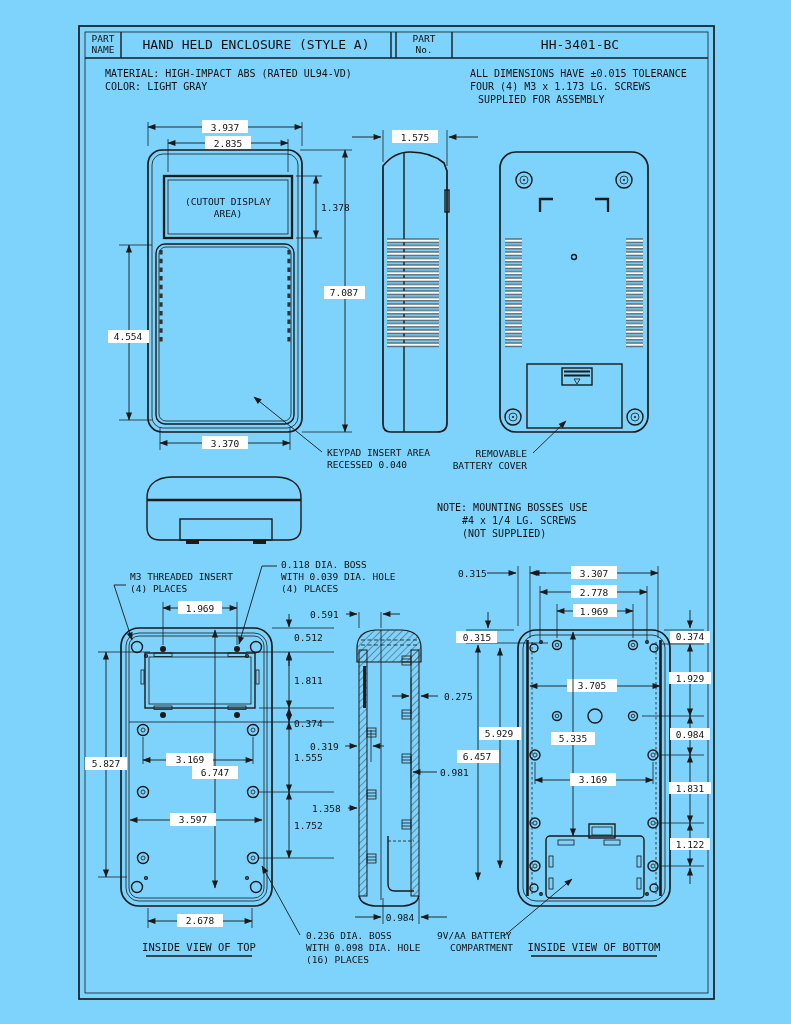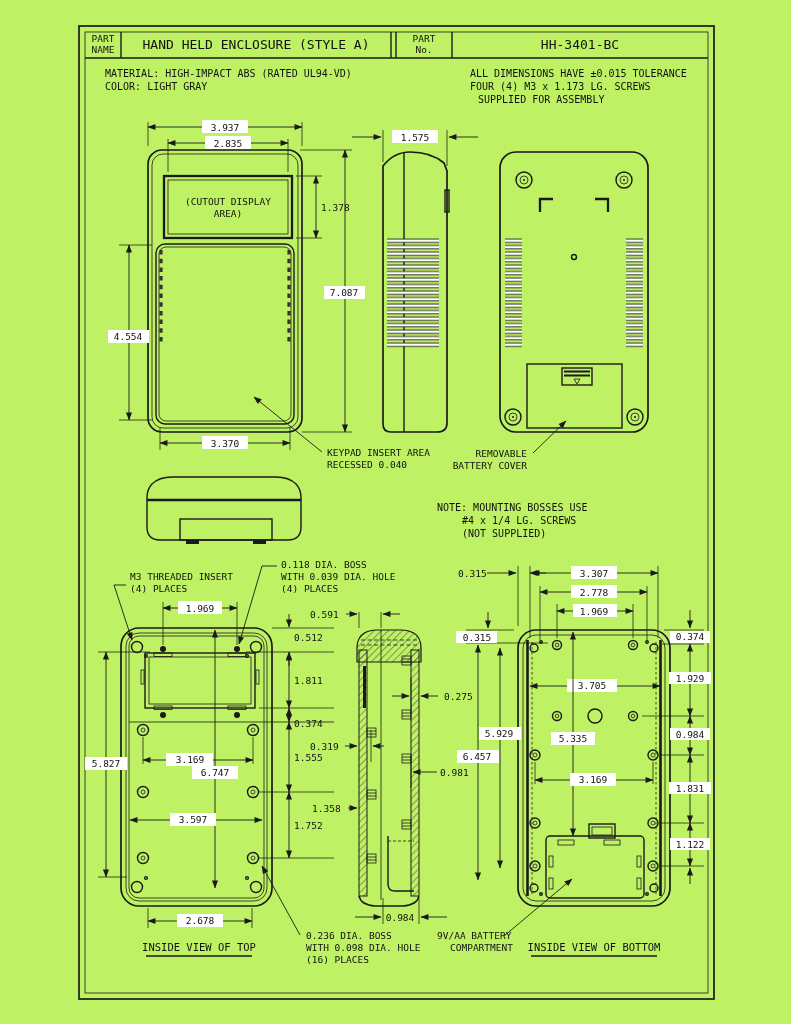--- a/index.html
+++ b/index.html
@@ -1,16 +1,16 @@
 <!DOCTYPE html>
 <html><head>
 <meta charset="utf-8">
 <style>
   html,body{margin:0;padding:0;background:#fff;}
-  .page{position:relative;width:791px;height:1024px;background:#bef264;overflow:hidden;}
+  .page{position:relative;width:791px;height:1024px;background:#7dd3fc;overflow:hidden;}
   svg{position:absolute;left:0;top:0;}
   .ln{stroke:#1a1a1a;stroke-width:1.4;fill:none;}
   .ln2{stroke:#1a1a1a;stroke-width:1.7;fill:none;}
   .thk{stroke:#1a1a1a;stroke-width:2.3;fill:none;}
   .thin{stroke:#1a1a1a;stroke-width:0.8;fill:none;}
   .dim{stroke:#1a1a1a;stroke-width:0.9;fill:none;}
   .ext{stroke:#1a1a1a;stroke-width:0.75;fill:none;}
   .dark{fill:#1a1a1a;stroke:none;}
   .bg{fill:#ffffff;stroke:none;}
   text{font-family:"DejaVu Sans Mono","Liberation Mono",monospace;fill:#111;}

